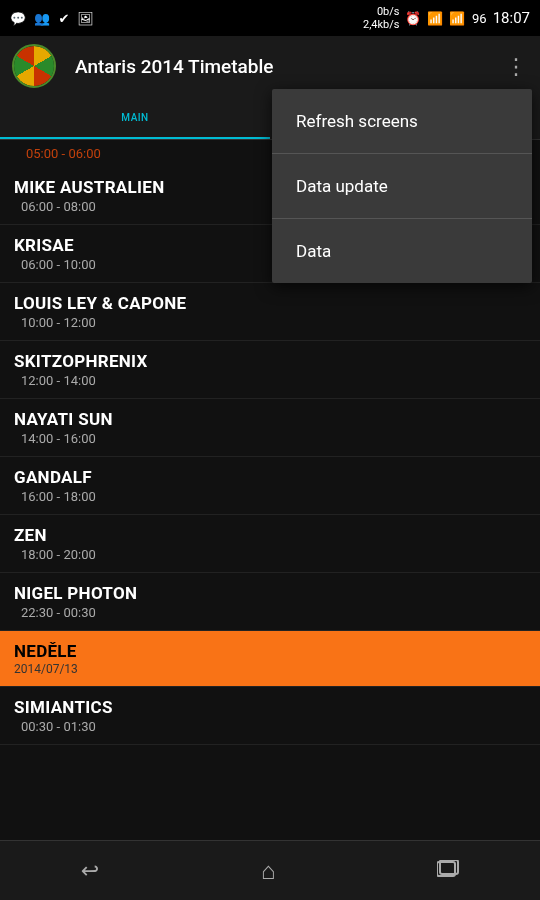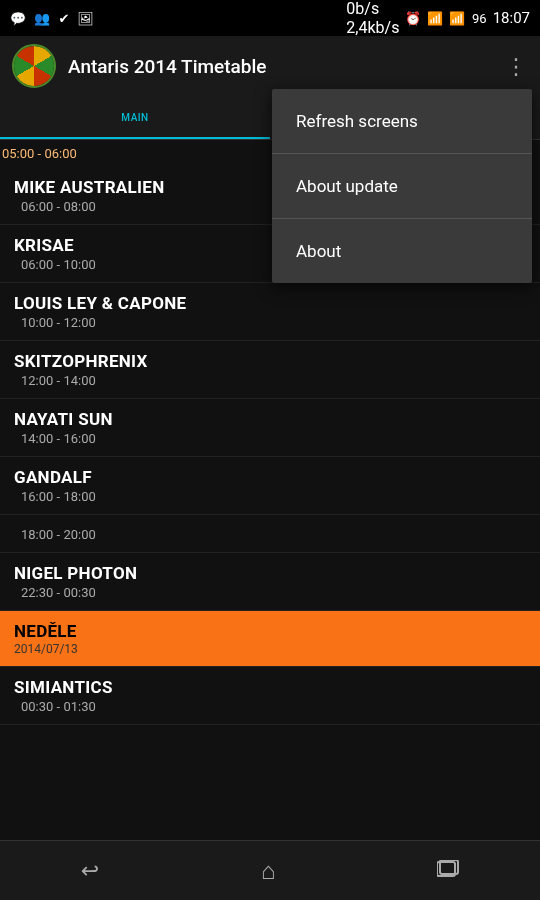--- a/index.html
+++ b/index.html
@@ -33,33 +33,33 @@
       display: flex;
       align-items: center;
       gap: 6px;
       font-size: 12px;
     }
     .status-time {
       font-size: 15px;
       font-weight: normal;
     }
     .network-info {
-      font-size: 16px;
-      text-align: left;
+      font-size: 11px;
+      text-align: right;
       line-height: 1.2;
     }
 
     
     .toolbar {
       height: 60px;
       background: #1a1a1a;
       display: flex;
       align-items: center;
       padding: 0 12px;
-      gap: 12px;
+      gap: 19px;
     }
     .app-logo {
       width: 44px;
       height: 44px;
       border-radius: 50%;
       background: radial-gradient(circle, #2a6e2a, #1a3a1a);
       border: 2px solid #4a8a2a;
       display: flex;
       align-items: center;
       justify-content: center;
@@ -114,23 +114,23 @@
     .tab.active::after {
       content: '';
       position: absolute;
       bottom: 0;
       left: 0;
       right: 0;
       height: 2px;
       background: #00bcd4;
     }
     .time-header {
-      padding: 6px 2px;
+      padding: 6px 26px;
       font-size: 13px;
-      color: #fdba74;
+      color: #c2410c;
       background: #111;
     }
     .schedule-item {
       padding: 10px 14px;
       border-bottom: 1px solid #222;
       background: #111;
     }
     .schedule-item.highlight {
       background: #f97316;
     }
@@ -287,20 +287,21 @@
     <div class="artist-name">NAYATI SUN</div>
     <div class="time-range">14:00 - 16:00</div>
   </div>
 
   <div class="schedule-item">
     <div class="artist-name">GANDALF</div>
     <div class="time-range">16:00 - 18:00</div>
   </div>
 
   <div class="schedule-item">
+    <div class="artist-name">ZEN</div>
     <div class="time-range">18:00 - 20:00</div>
   </div>
 
 
   <div class="schedule-item">
     <div class="artist-name">NIGEL PHOTON</div>
     <div class="time-range">22:30 - 00:30</div>
   </div>
 
   <div class="schedule-item highlight">
@@ -310,22 +311,22 @@
 
   <div class="schedule-item">
     <div class="artist-name">SIMIANTICS</div>
     <div class="time-range">00:30 - 01:30</div>
   </div>
 </div>
 
 <div class="dropdown-overlay">
   <div class="dropdown-menu">
     <div class="dropdown-item">Refresh screens</div>
-    <div class="dropdown-item">About update</div>
-    <div class="dropdown-item">About</div>
+    <div class="dropdown-item">Data update</div>
+    <div class="dropdown-item">Data</div>
   </div>
 </div>
 
 <div class="bottom-nav">
   <div class="nav-btn">
     <span>↩</span>
   </div>
   <div class="nav-btn">
     <span style="font-size:24px;">⌂</span>
   </div>

